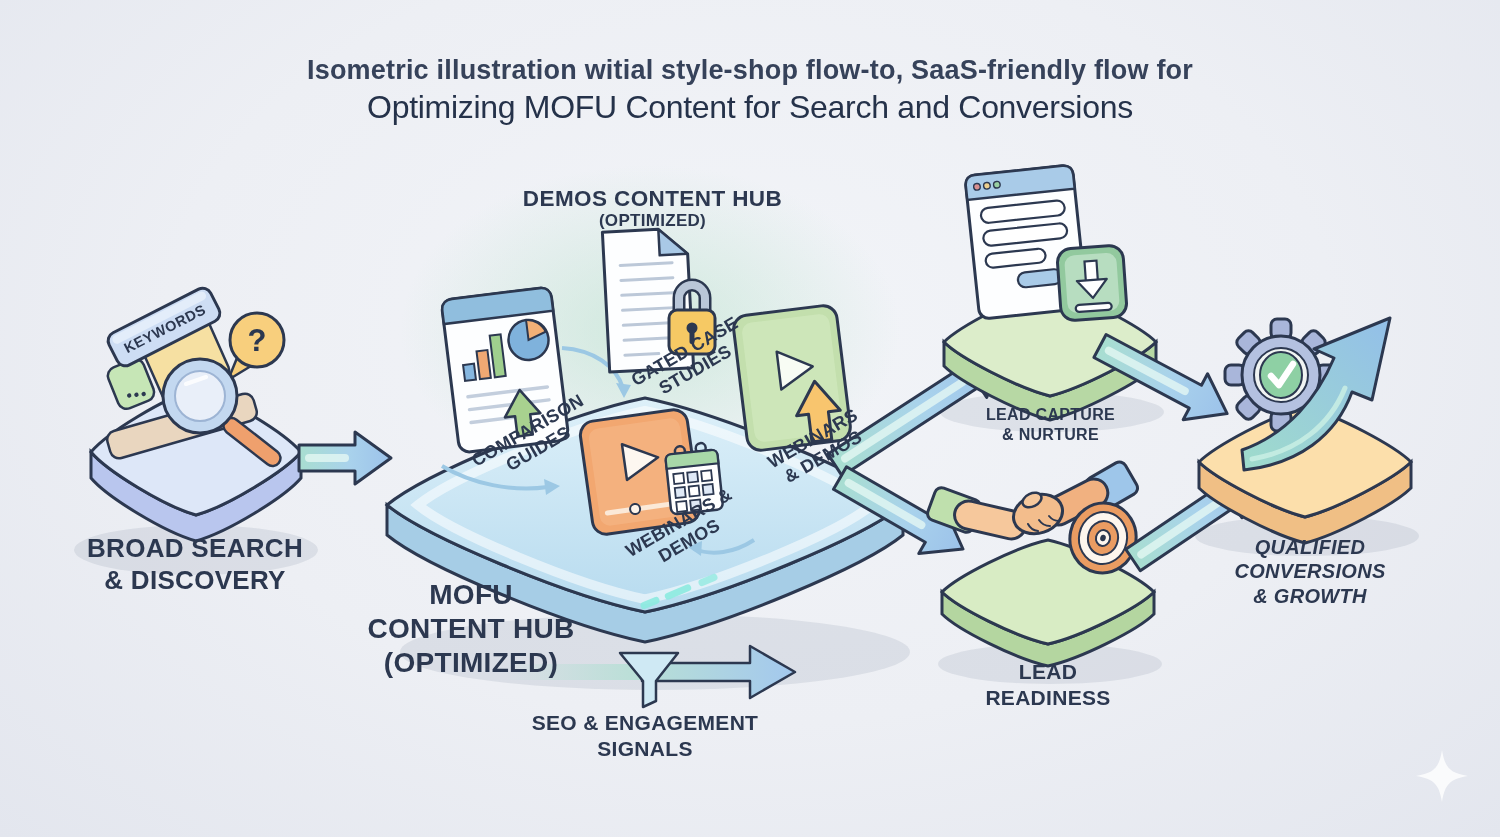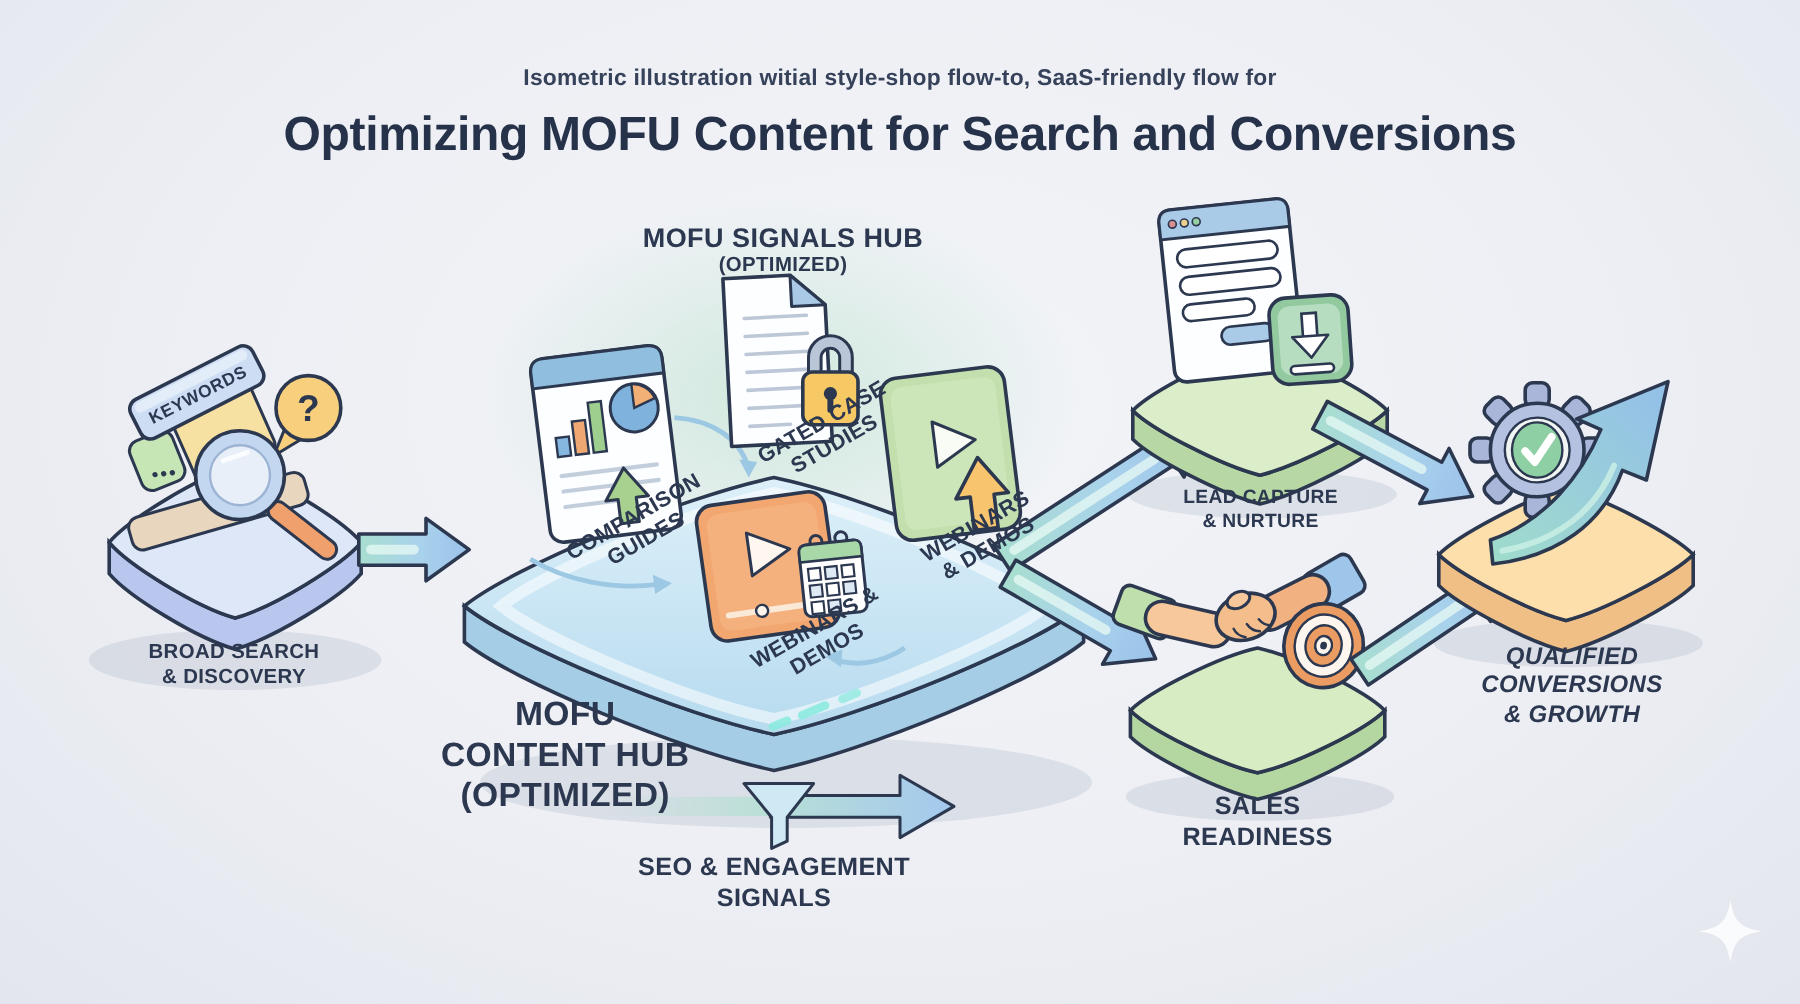--- a/index.html
+++ b/index.html
@@ -6,23 +6,23 @@
   .canvas{
     position:relative;width:1500px;height:837px;overflow:hidden;
     background:radial-gradient(ellipse at 50% 40%, #f2f4f8 0%, #edeff4 55%, #e3e6ee 100%);
     font-family:"Liberation Sans", sans-serif;
   }
   .art{position:absolute;left:0;top:0;}
   .lbl{
     position:absolute;font-weight:700;color:#2c3850;text-align:center;
     white-space:pre-line;line-height:1.22;letter-spacing:.3px;z-index:3;
   }
-  .title-sub{left:0;right:0;top:54px;font-size:19px;font-weight:600;color:#36425a;letter-spacing:.2px;}
-  .title-main{left:0;right:0;top:88px;font-size:40px;font-weight:700;color:#25324a;letter-spacing:-.3px;}
-  .lbl-broad{left:45px;top:533px;width:300px;font-size:17px;}
+  .title-sub{left:0;right:0;top:54px;font-size:27px;font-weight:600;color:#36425a;letter-spacing:.2px;}
+  .title-main{left:0;right:0;top:88px;font-size:32px;font-weight:400;color:#25324a;letter-spacing:-.3px;}
+  .lbl-broad{left:45px;top:533px;width:300px;font-size:26px;}
   .lbl-hub-head{left:495px;top:185px;width:315px;font-size:22.5px;letter-spacing:.4px;}
   .lbl-hub-head-sub{left:495px;top:211px;width:315px;font-size:17px;}
   .lbl-hub-caption{left:366px;top:578px;width:210px;font-size:28px;}
   .lbl-lead{left:928px;top:405px;width:245px;font-size:16px;}
   .lbl-sales{left:938px;top:659px;width:220px;font-size:21px;}
   .lbl-conv{left:1202px;top:535px;width:216px;font-size:20px;font-style:italic;}
   .lbl-seo{left:480px;top:710px;width:330px;font-size:21px;}
   .rot{transform:rotate(-30deg);font-size:18px;line-height:1.15;}
   .lbl-comparison{left:433px;top:419px;width:200px;}
   .lbl-gated{left:590px;top:340px;width:200px;}
@@ -329,37 +329,37 @@
 
   <path d="M 1442 750 C 1445 768 1450 773 1468 776 C 1450 779 1445 784 1442 802 C 1439 784 1434 779 1416 776 C 1434 773 1439 768 1442 750 Z" fill="#ffffff" opacity="0.8"></path>
 </svg>
 
   <div class="lbl title-sub">Isometric illustration witial style-shop flow-to, SaaS-friendly flow for</div>
   <div class="lbl title-main">Optimizing MOFU Content for Search and Conversions</div>
 
   <div class="lbl lbl-broad">BROAD SEARCH
 &amp; DISCOVERY</div>
 
-  <div class="lbl lbl-hub-head">MOFU SIGNALS HUB</div>
+  <div class="lbl lbl-hub-head">DEMOS CONTENT HUB</div>
   <div class="lbl lbl-hub-head-sub">(OPTIMIZED)</div>
   <div class="lbl lbl-hub-caption">MOFU
 CONTENT HUB
 (OPTIMIZED)</div>
 
   <div class="lbl rot lbl-comparison">COMPARISON
 GUIDES</div>
   <div class="lbl rot lbl-gated">GATED CASE
 STUDIES</div>
   <div class="lbl rot lbl-webright">WEBINARS
 &amp; DEMOS</div>
   <div class="lbl rot lbl-webbottom">WEBINARS &amp;
 DEMOS</div>
 
   <div class="lbl lbl-lead">LEAD CAPTURE
 &amp; NURTURE</div>
-  <div class="lbl lbl-sales">SALES
+  <div class="lbl lbl-sales">LEAD
 READINESS</div>
   <div class="lbl lbl-conv">QUALIFIED
 CONVERSIONS
 &amp; GROWTH</div>
   <div class="lbl lbl-seo">SEO &amp; ENGAGEMENT
 SIGNALS</div>
 </div>
 
 </body></html>

